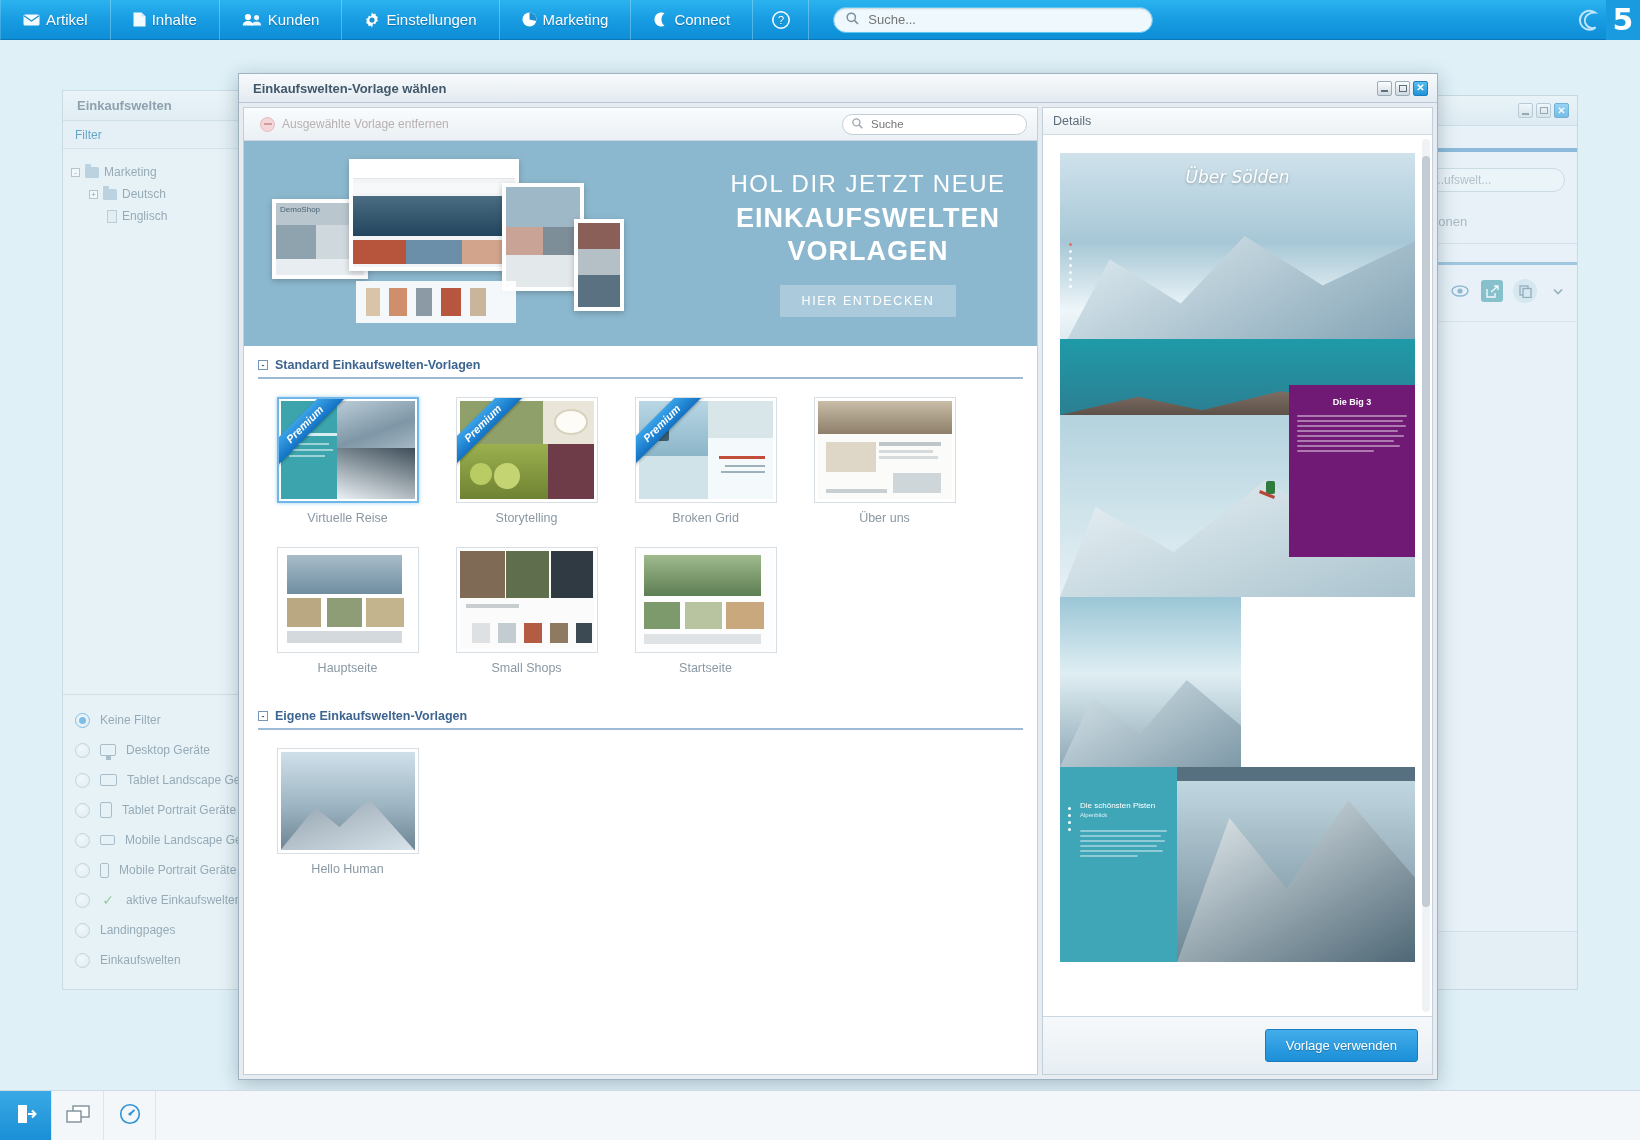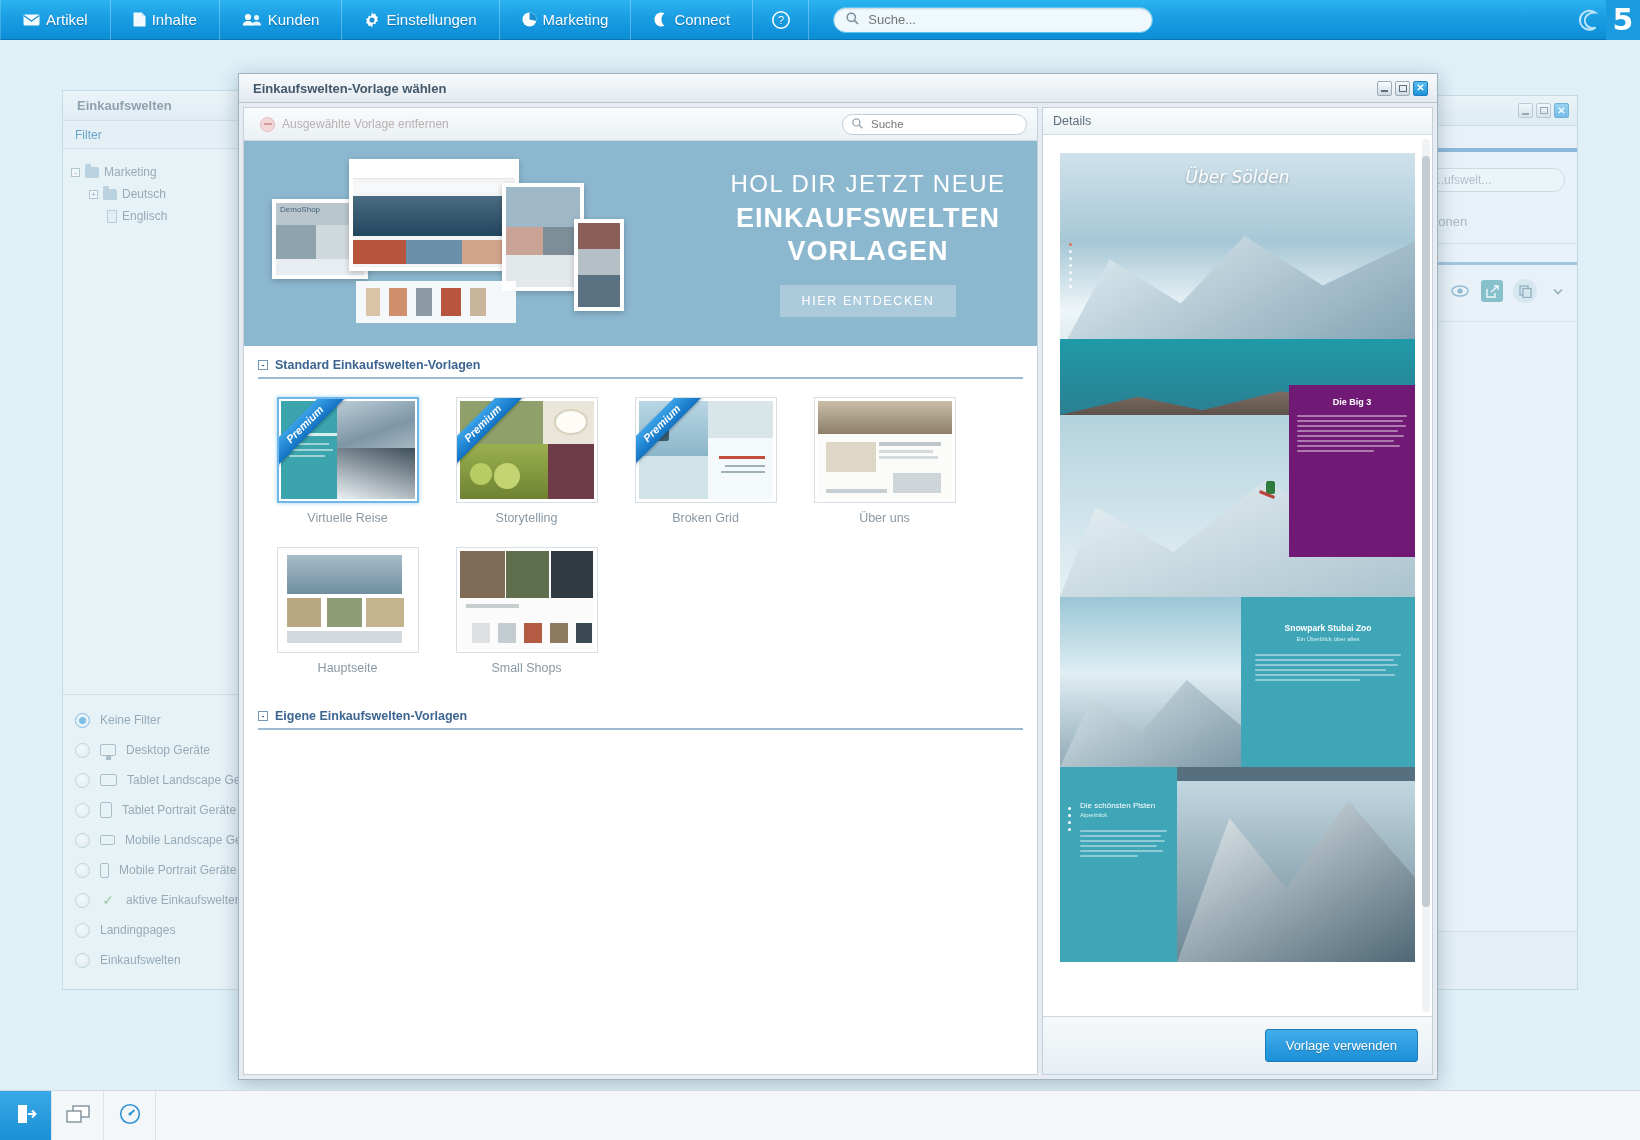--- a/index.html
+++ b/index.html
@@ -716,27 +716,49 @@
                 <div style="position:absolute;left:12px;bottom:6px;width:18px;height:20px;background:#dde1e4;"></div>
                 <div style="position:absolute;left:38px;bottom:6px;width:18px;height:20px;background:#c2ccd1;"></div>
                 <div style="position:absolute;left:64px;bottom:6px;width:18px;height:20px;background:#b45c43;"></div>
                 <div style="position:absolute;left:90px;bottom:6px;width:18px;height:20px;background:#8e7a61;"></div>
                 <div style="position:absolute;left:116px;bottom:6px;width:16px;height:20px;background:#3c4a53;"></div>
               </div>
             </div>
             <div class="tpl-label">Small Shops</div>
           </div>
 
+          <div class="tpl-cell">
+            <div class="thumb-wrap">
+              <div class="thumb" style="background:#fdfdfd;">
+                <div style="position:absolute;left:5px;top:4px;width:88%;height:42%;background:linear-gradient(180deg,#9fbb8e,#5d7d52);"></div>
+                <div style="position:absolute;left:5px;top:52%;width:27%;height:28%;background:#7c9a6b;"></div>
+                <div style="position:absolute;left:35%;top:52%;width:27%;height:28%;background:#b8c3a0;"></div>
+                <div style="position:absolute;left:65%;top:52%;width:29%;height:28%;background:#c9a87e;"></div>
+                <div style="position:absolute;left:5px;bottom:5px;width:88%;height:10%;background:#dfe3e6;"></div>
+              </div>
+            </div>
+            <div class="tpl-label">Startseite</div>
+          </div>
         </div>
 
         <div class="section-head">
           <span class="collapse-box">-</span>
           <span>Eigene Einkaufswelten-Vorlagen</span>
         </div>
 
+        <div class="tpl-grid">
+          <div class="tpl-cell">
+            <div class="thumb-wrap">
+              <div class="thumb" style="background:linear-gradient(180deg,#cfe0ea 0%,#9db4c2 55%,#6d8494 100%);">
+                <div style="position:absolute;left:0;bottom:0;width:100%;height:62%;background:linear-gradient(160deg,#8a9aa6,#d8e3ea);clip-path:polygon(0 100%,26% 30%,44% 62%,66% 16%,100% 100%);"></div>
+              </div>
+            </div>
+            <div class="tpl-label">Hello Human</div>
+          </div>
+        </div>
 
       </div>
     </div>
 
     <div id="details">
       <div id="details-head">Details</div>
 
       <div id="details-body">
         <div id="preview">
 
@@ -773,32 +795,20 @@
           <div class="pv-block" style="height:182px;background:linear-gradient(180deg,#b4d3de,#e6f1f5);margin-top:0;">
             <div style="position:absolute;left:0;bottom:0;width:100%;height:150px;background:linear-gradient(160deg,#f3f9fb,#aac3ce);clip-path:polygon(0 100%,10% 40%,32% 70%,58% 22%,82% 60%,100% 30%,100% 100%);"></div>
             <div style="position:absolute;left:58%;top:66px;width:9px;height:13px;background:#2f7a3c;border-radius:2px;"></div>
             <div style="position:absolute;left:56%;top:78px;width:16px;height:3px;background:#b8443a;transform:rotate(22deg);"></div>
           </div>
 
           <div style="display:flex;height:170px;">
             <div style="width:51%;background:linear-gradient(180deg,#9bc6d6 0%,#dfeef3 45%,#8fa9b6 100%);position:relative;">
               <div style="position:absolute;left:0;bottom:0;width:100%;height:64%;background:linear-gradient(150deg,#e6f1f5,#7e99a7);clip-path:polygon(0 100%,18% 36%,44% 70%,70% 20%,100% 62%,100% 100%);"></div>
             </div>
-            <div style="width:49%;background:#3fa6b8;position:relative;padding:26px 14px;">
-              <div style="color:#fff;font-size:8.5px;font-weight:bold;text-align:center;">Snowpark Stubai Zoo</div>
-              <div style="color:#d9f0f4;font-size:6px;text-align:center;margin-top:3px;">Ein Überblick über alles</div>
-              <div class="pv-lines" style="margin-top:12px;">
-                <div style="width:100%"></div>
-                  <div style="width:95%"></div>
-                  <div style="width:98%"></div>
-                <div style="width:90%"></div>
-                  <div style="width:96%"></div>
-                  <div style="width:72%"></div>
-              </div>
-            </div>
           </div>
 
           <div style="display:flex;height:195px;">
             <div style="width:33%;background:#3fa6b8;padding:34px 10px 0 14px;position:relative;">
               <div style="position:absolute;left:5px;top:36px;width:8px;">
                 <span style="display:block;width:3px;height:3px;border-radius:50%;background:#fff;margin:4px auto;"></span>
                 <span style="display:block;width:3px;height:3px;border-radius:50%;background:#fff;margin:4px auto;"></span>
                 <span style="display:block;width:3px;height:3px;border-radius:50%;background:#fff;margin:4px auto;"></span>
                 <span style="display:block;width:3px;height:3px;border-radius:50%;background:#fff;margin:4px auto;"></span>
               </div>

